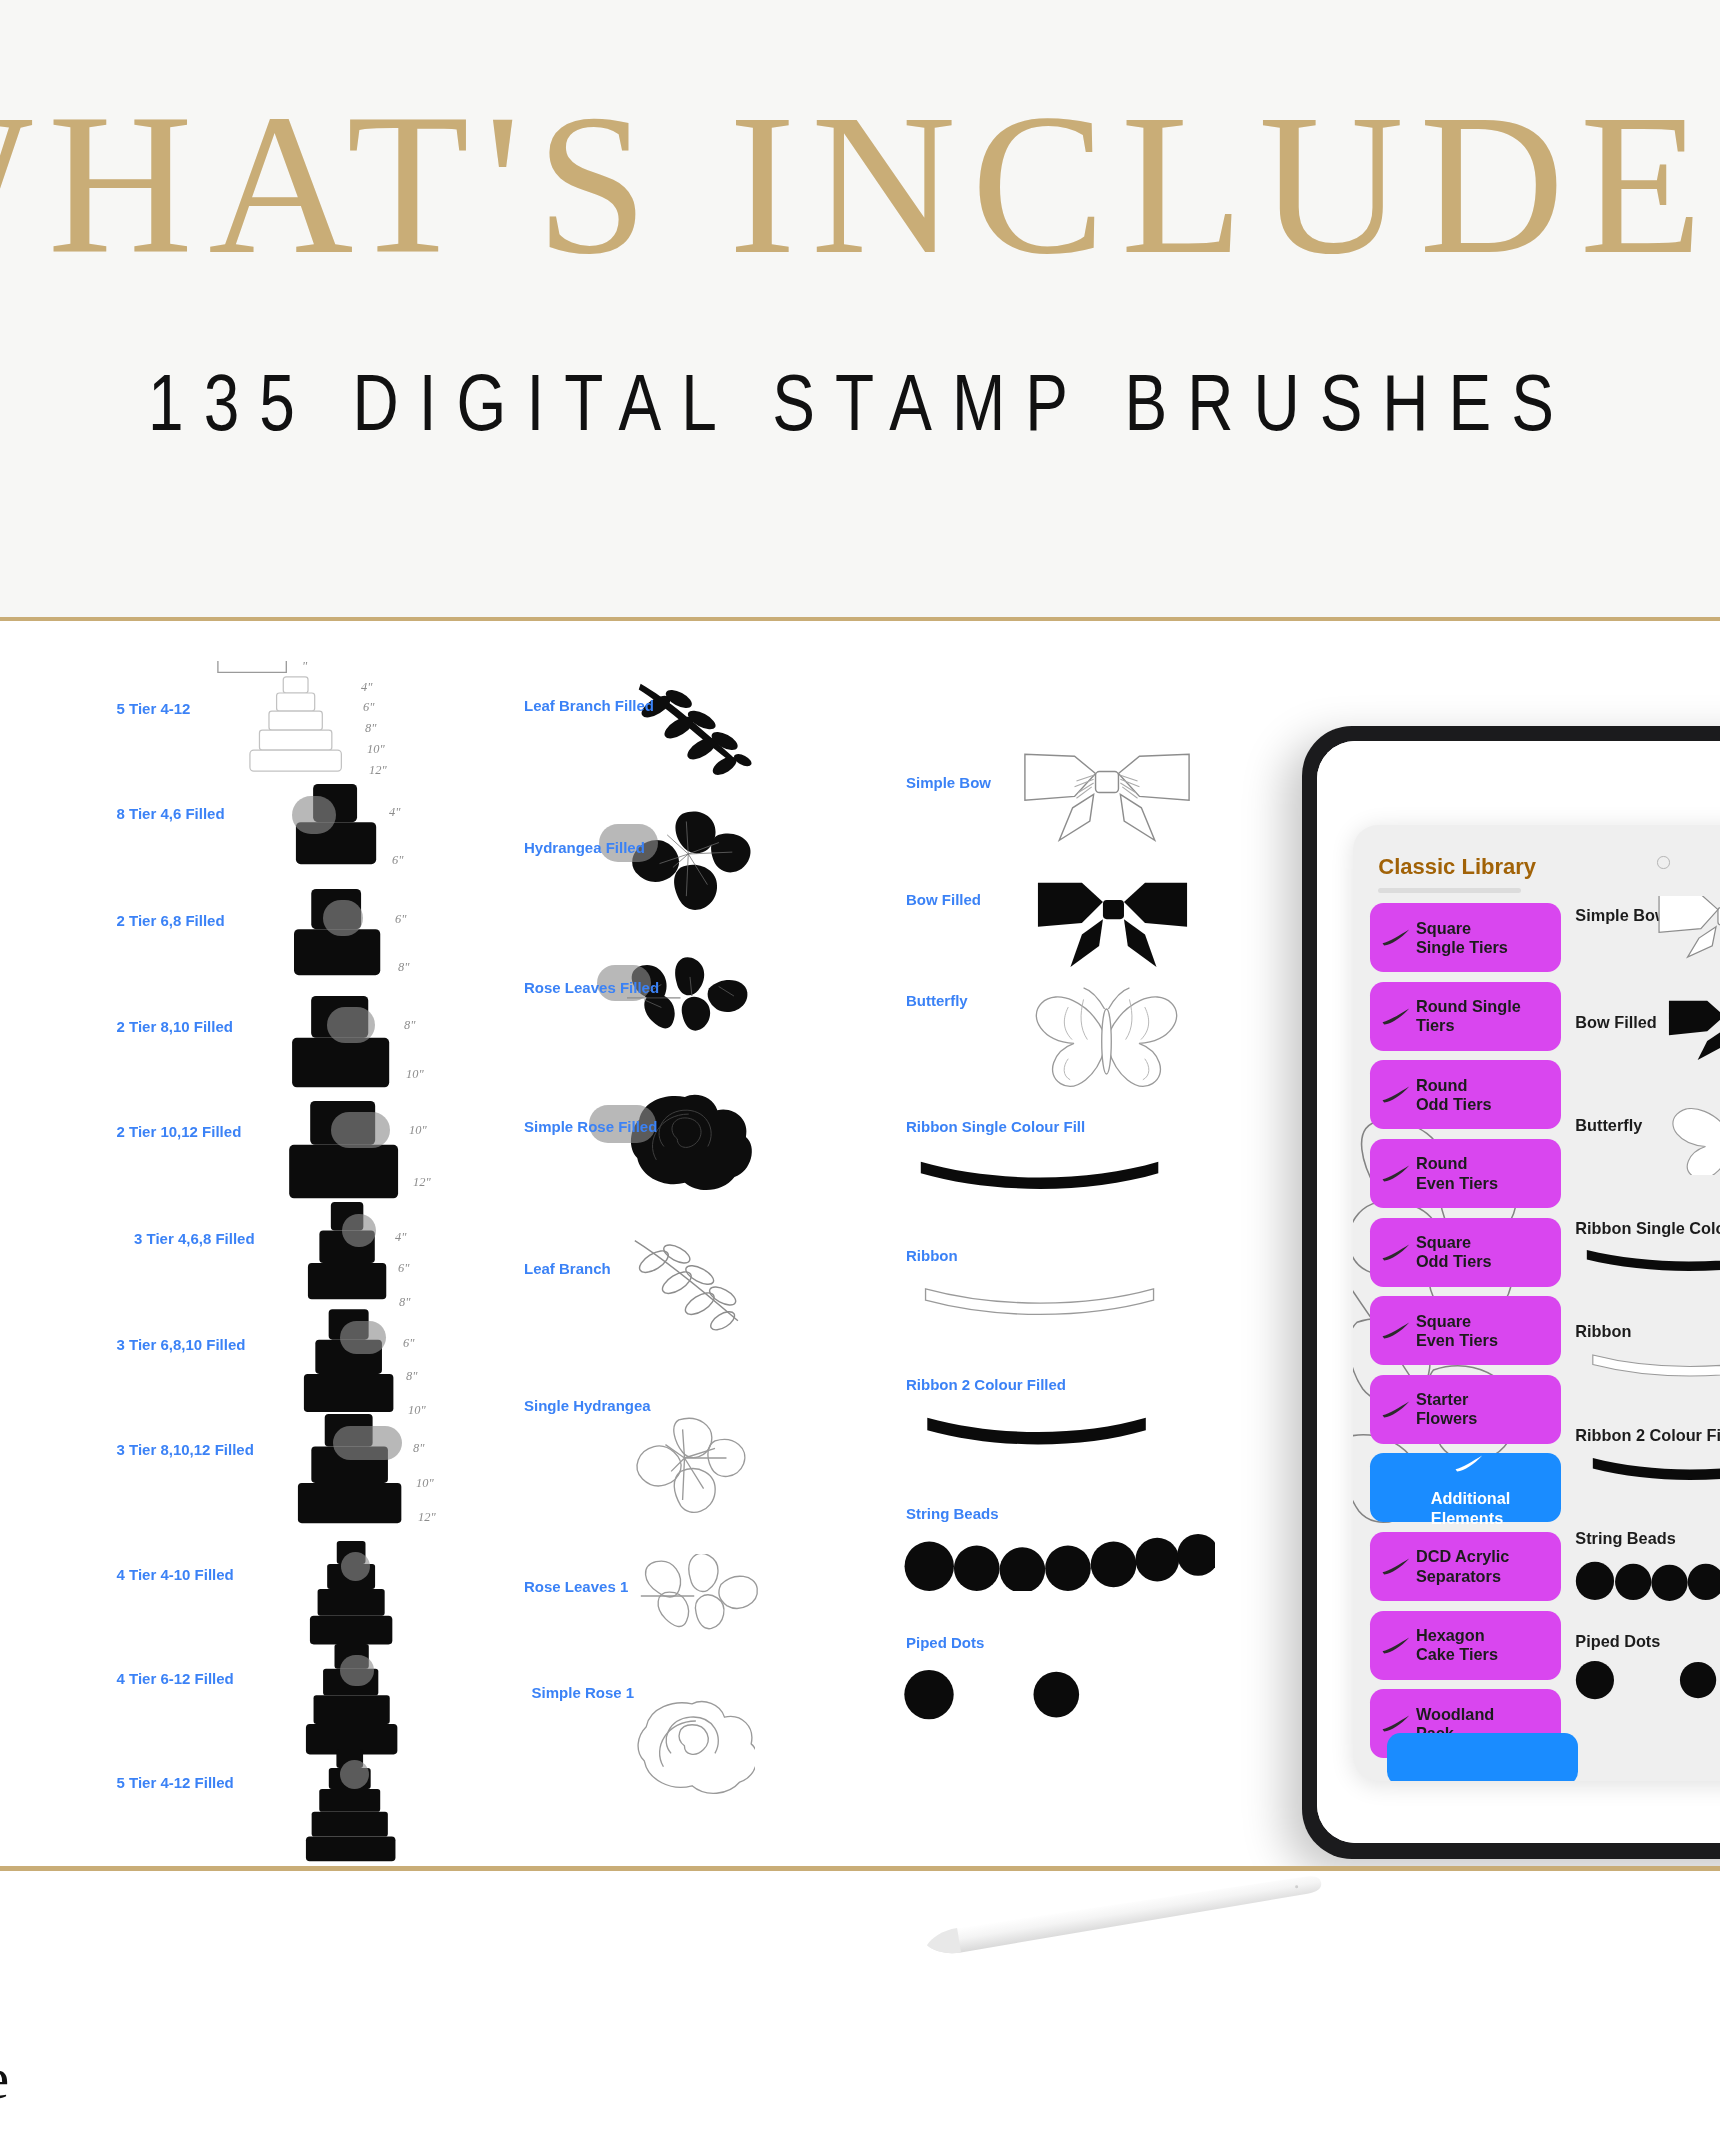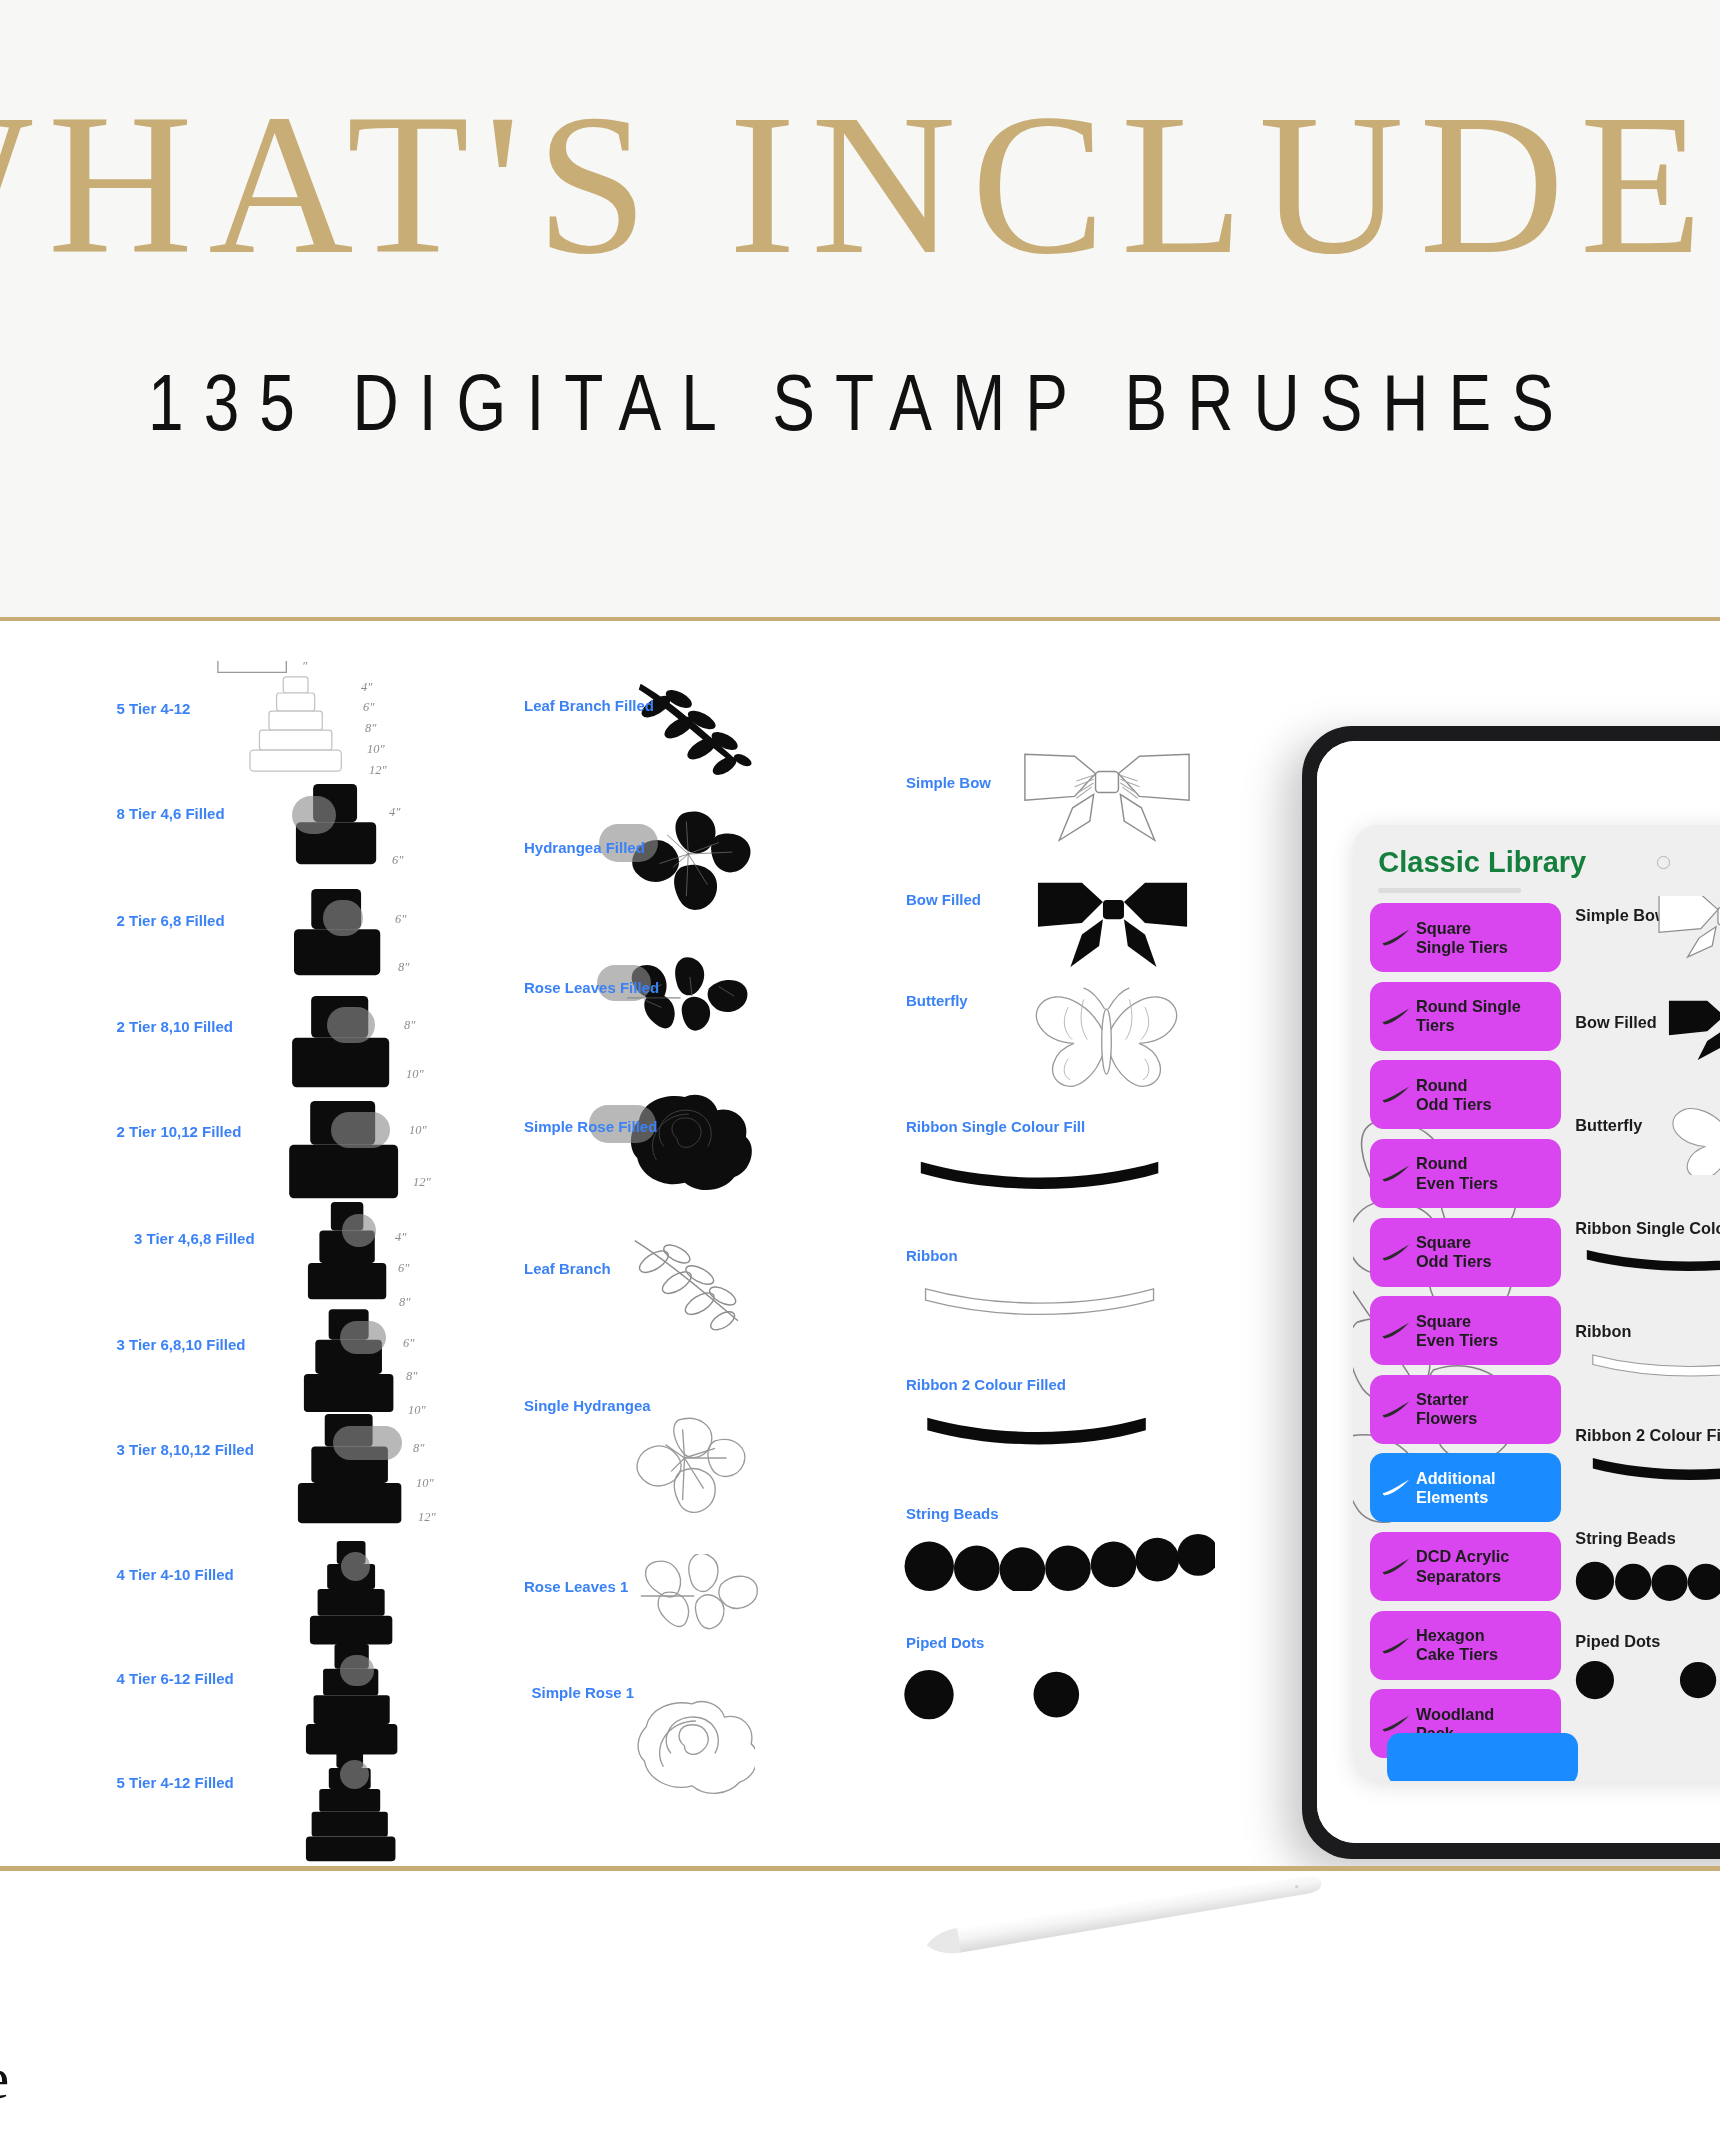--- a/index.html
+++ b/index.html
@@ -120,22 +120,22 @@
   #brush-panel{
     position:absolute;
     left:36px; top:84px;
     width:507px; height:956px;
     background:#efefef;
     border-radius:25px;
     box-shadow:0 3.8px 23px rgba(0,0,0,.12);
     overflow:hidden;
   }
   #panel-title{
-    position:absolute; left:25px; top:21px;
-    font-size:29px; font-weight:bold; color:#15803d;
+    position:absolute; left:25px; top:29px;
+    font-size:22px; font-weight:bold; color:#a16207;
     white-space:nowrap;
   }
   #panel-title-underline{
     position:absolute; left:25px; top:63px;
     width:143px; height:4.8px; border-radius:2.9px;
     background:#dcdcdc;
   }
   #panel-dot{
     position:absolute; left:304px; top:31px;
     width:12.4px; height:12.4px; border-radius:50%;
@@ -148,21 +148,21 @@
   .set-item{
     position:relative;
     height:69px;
     margin-bottom:9.6px;
     background:#d946ef;
     border-radius:13.4px;
     display:flex;
     align-items:center;
     padding-left:9.6px;
   }
-  .set-item.selected{ background:#1a8cff; }
+  .set-item.selected{ background:#1a8cff;flex-direction:column; }
   .set-icon{ width:36px; flex:0 0 36px; }
   .set-icon svg{ display:block; }
   .set-label{
     font-size:16.3px; font-weight:bold; color:#1c1c1c;
     line-height:1.18; white-space:pre-line;
   }
   .set-item.selected .set-label{ color:#ffffff; }
   #save-button{
     position:absolute; left:17px; bottom:-3.8px;
     width:191px; height:52px;

